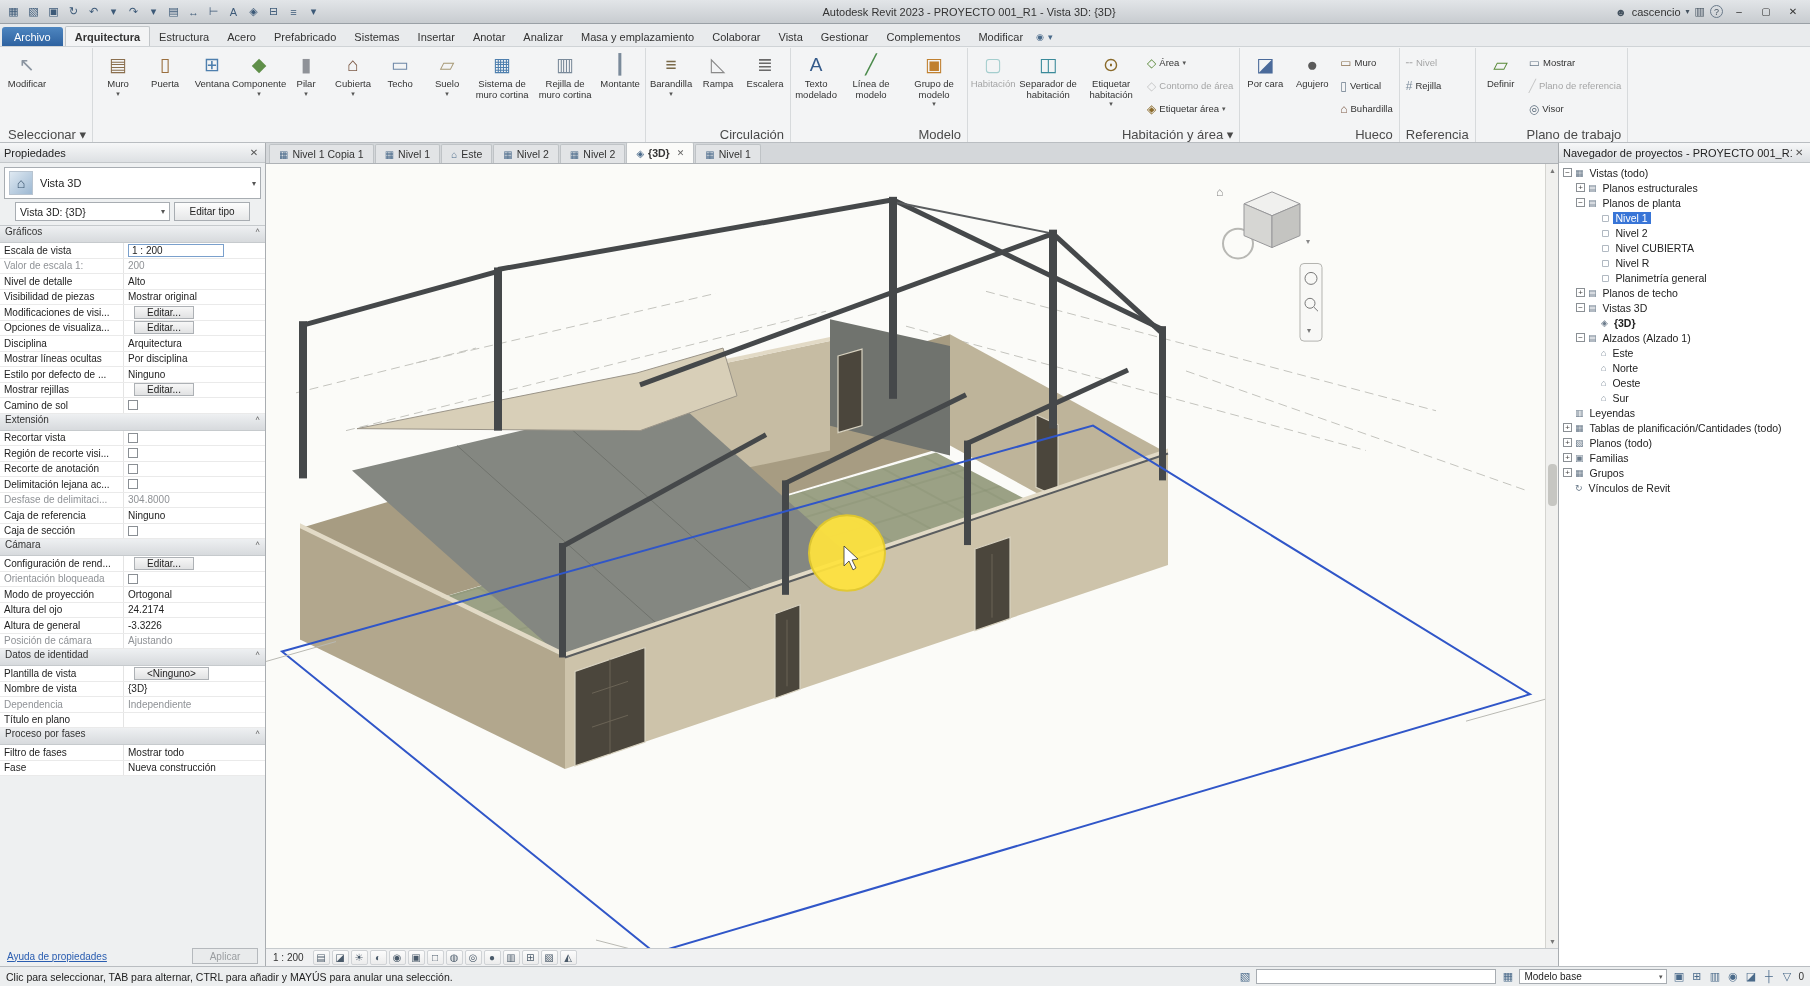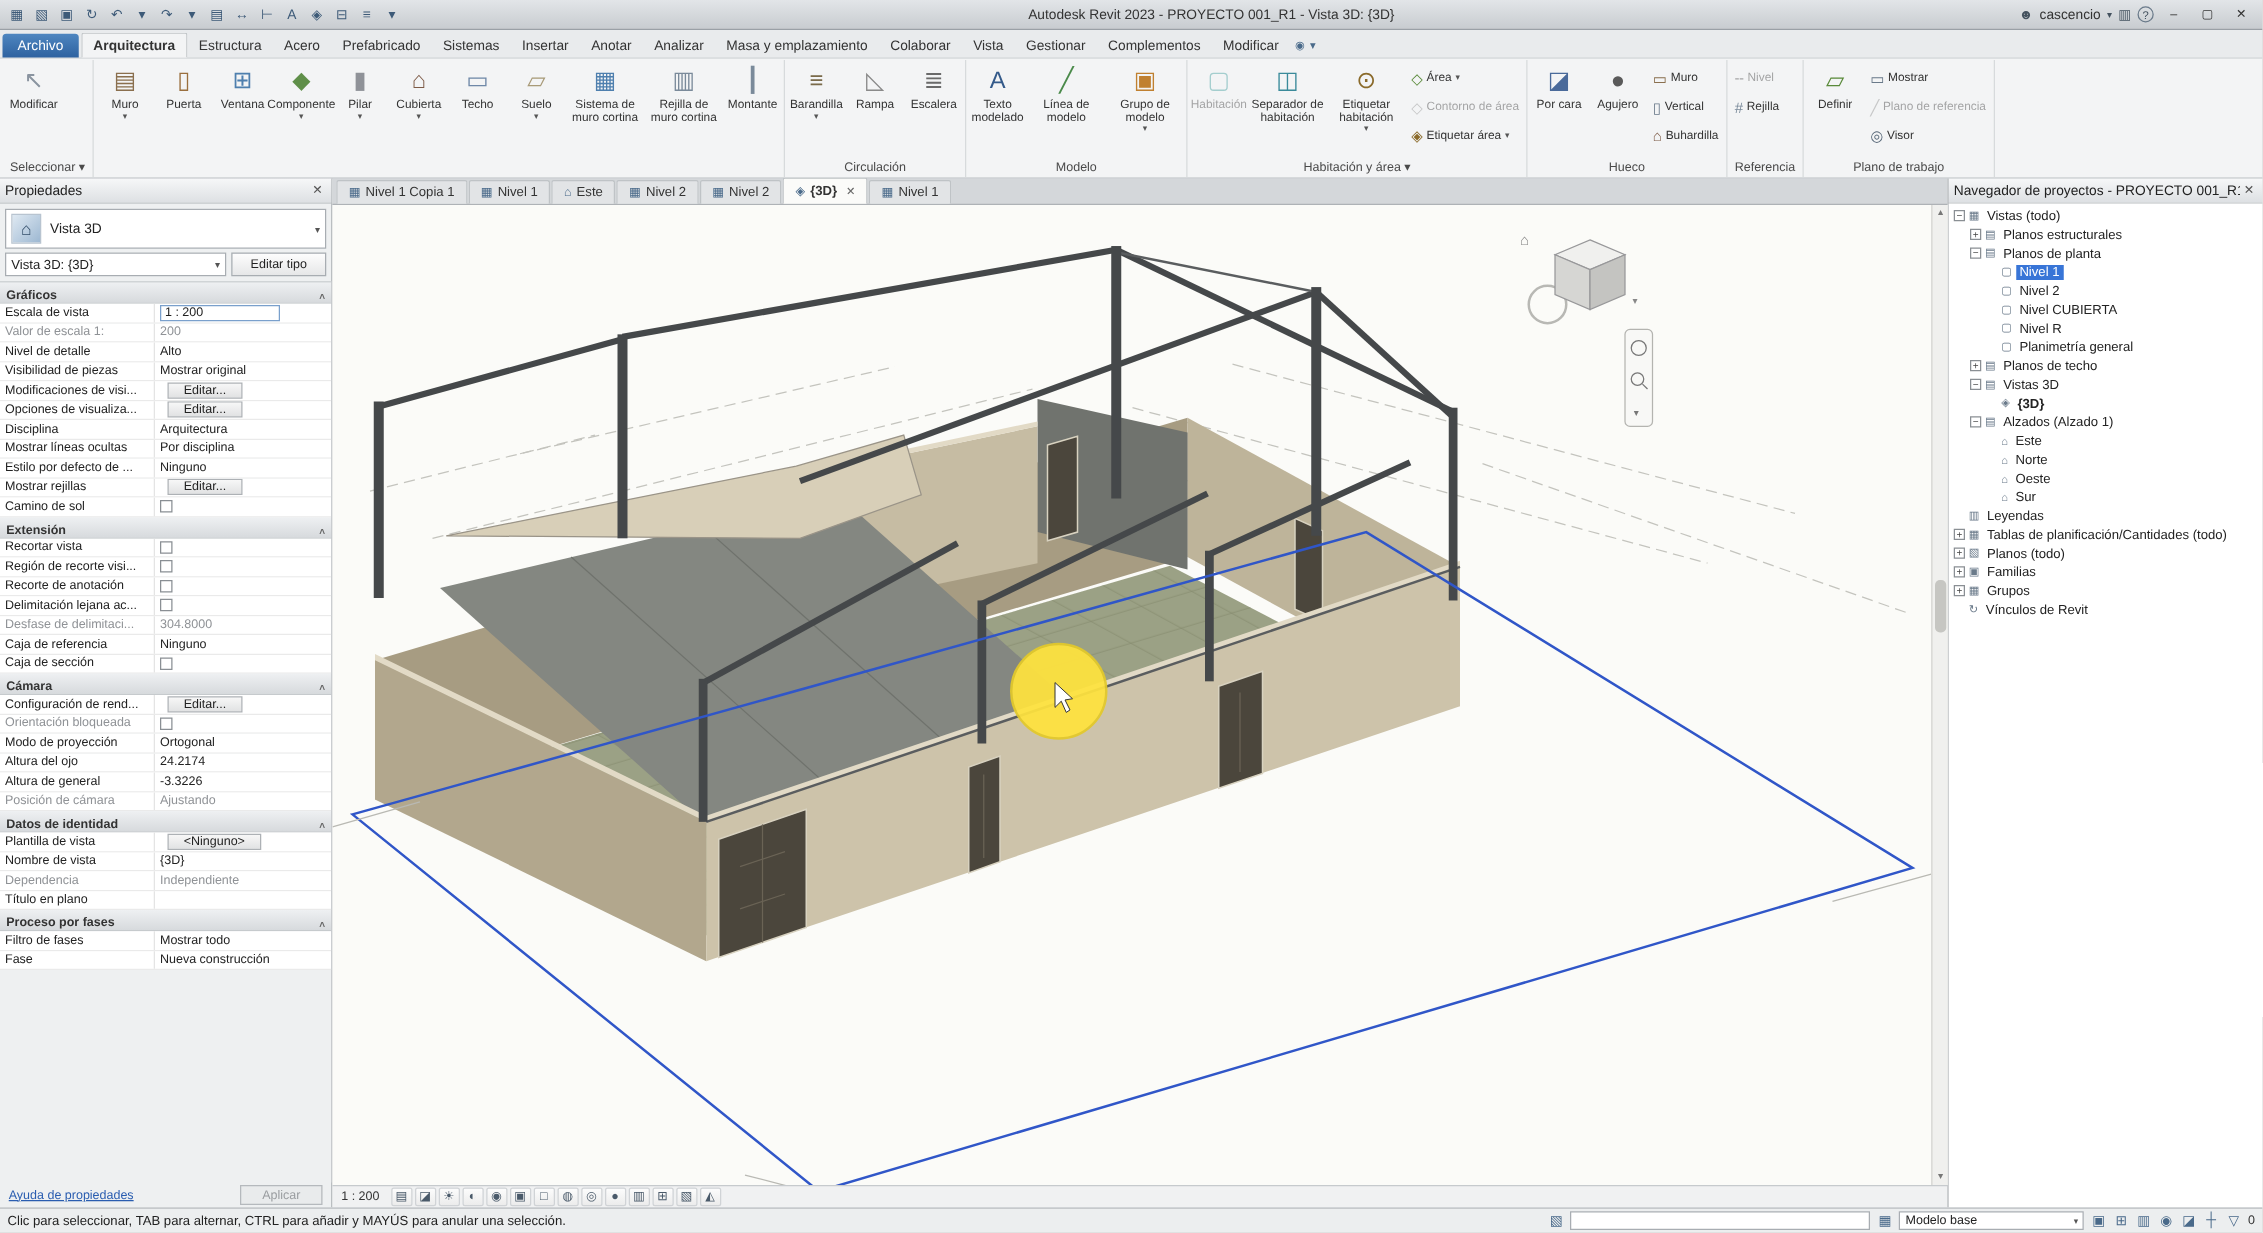--- a/index.html
+++ b/index.html
@@ -19,47 +19,47 @@
 #tabs{display:flex;align-items:flex-end;height:100%}
 .rtab{padding:4px 9px 3px;font-size:11px;color:#333;white-space:nowrap}
 .rtab.file{background:linear-gradient(#4e86c0,#2e62a0);color:#fff;border-radius:3px 3px 0 0;margin-right:2px;padding:4px 12px 3px}
 .rtab.active{background:#f3f4f5;border:1px solid #c2c6c9;border-bottom:none;border-radius:2px 2px 0 0;font-weight:bold}
 #tab-extras{margin-left:4px;display:flex;gap:4px;align-items:center;padding-bottom:4px}
 .tabx{font-size:9px;color:#4a6a8a}
 
 #ribbon{height:96px;background:#f3f4f5;display:flex;align-items:stretch;padding:1px 2px 0;border-bottom:1px solid #b9bdc1;flex:0 0 auto;overflow:hidden}
 .panel{display:flex;flex-direction:column;border-right:1px solid #d7dadc;padding:1px 2px 0}
 .pcontent{flex:1;display:flex;align-items:flex-start;gap:1px}
-.plabel{height:15px;font-size:10px;color:#4a4a4a;text-align:center;line-height:15px;white-space:nowrap;padding:0 4px}
+.plabel{height:15px;font-size:13px;color:#4a4a4a;text-align:right;line-height:15px;white-space:nowrap;padding:0 4px}
 .rbtn{cursor:default}
 .rbtn.big{width:46px;display:flex;flex-direction:column;align-items:center;padding:3px 1px 1px;border-radius:2px;height:76px}
 .rbtn.big.wide{width:62px}
 .rbtn .ric{font-size:19px;line-height:26px;height:27px}
 .rbtn.big .rlb{font-size:9.5px;line-height:10.5px;text-align:center;color:#333}
 .rbtn .arr{font-size:7px;color:#555;line-height:8px}
 .rbtn.dis{opacity:.42}
 .rstack{display:flex;flex-direction:column;gap:0;justify-content:flex-start;padding-top:2px}
 .rbtn.small{display:flex;align-items:center;gap:3px;height:23px;padding:0 4px;font-size:9.5px;color:#333;white-space:nowrap}
 .rbtn.small .ric{font-size:12px;line-height:12px;height:auto}
 
 #main{flex:1;display:flex;min-height:0}
 
 #props{width:266px;background:#eef0f1;border-right:1px solid #a9adb1;display:flex;flex-direction:column;flex:0 0 auto}
 .pane-head{height:20px;background:linear-gradient(#f6f7f8,#dde0e3);border-bottom:1px solid #c3c7ca;display:flex;align-items:center;padding:0 4px;font-size:11px;color:#222;flex:0 0 auto}
 .pane-head .x{margin-left:auto;width:14px;text-align:center;color:#555;font-size:10px}
 #type-selector{margin:4px 4px 3px;background:#fff;border:1px solid #a8adb2;height:32px;display:flex;align-items:center;padding:2px 4px;flex:0 0 auto}
 #type-thumb{width:24px;height:24px;background:linear-gradient(135deg,#dfe9f2,#9db8d2);display:flex;align-items:center;justify-content:center;font-size:14px;color:#35506b;border:1px solid #b8c4d0}
 #type-label{margin-left:7px;font-size:11px}
 #type-dd{margin-left:auto;font-size:8px;color:#555}
-#inst-row{display:flex;gap:4px;margin:0 4px 4px;flex:0 0 auto}
+#inst-row{display:flex;gap:4px;margin:0 15px 4px;flex:0 0 auto}
 #inst-combo{flex:1;background:#fff;border:1px solid #a8adb2;height:19px;display:flex;align-items:center;padding:0 4px;font-size:10.5px}
 #inst-combo .dd{margin-left:auto;font-size:8px;color:#555}
 #edit-type{width:76px;height:19px;border:1px solid #a8adb2;background:linear-gradient(#fdfdfd,#e6e7e8);font-size:10px;display:flex;align-items:center;justify-content:center}
 #prop-grid{flex:1;overflow:hidden;background:#eef0f1;border-top:1px solid #c6cacd}
-.psec{height:17px;background:linear-gradient(#eef0f2,#d7dadd);border-bottom:1px solid #c6cacd;display:flex;align-items:flex-end;padding:0 5px;font-weight:bold;font-size:10px;color:#333}
+.psec{height:17px;background:linear-gradient(#eef0f2,#d7dadd);border-bottom:1px solid #c6cacd;display:flex;align-items:flex-start;padding:0 5px;font-weight:normal;font-size:10px;color:#333}
 .psec .chev{margin-left:auto;font-size:8px;color:#666}
 .prow{height:15.5px;display:flex;background:#fff;border-bottom:1px solid #eaeaea;font-size:10px;align-items:center}
 .plab{width:124px;padding:0 4px;border-right:1px solid #e4e4e4;color:#222;overflow:hidden;white-space:nowrap;height:100%;display:flex;align-items:center}
 .pval{flex:1;padding:0 4px;display:flex;align-items:center;overflow:hidden;white-space:nowrap;height:100%}
 .pval.dim,.plab.dim{color:#8f9296}
 .inp{background:#fff;border:1px solid #7aa0cc;padding:0 3px;min-width:96px;height:13px;line-height:11px;font-size:10px}
 .btn{background:linear-gradient(#f7f7f7,#e1e2e3);border:1px solid #adb1b5;padding:0 12px;height:13px;line-height:11px;font-size:10px;margin-left:6px}
 .cb{width:10px;height:10px;border:1px solid #8a8f94;background:#fff}
 #props-footer{height:20px;display:flex;align-items:center;padding:0 7px;flex:0 0 auto}
 #help-link{color:#2a5db0;text-decoration:underline;font-size:10px}

